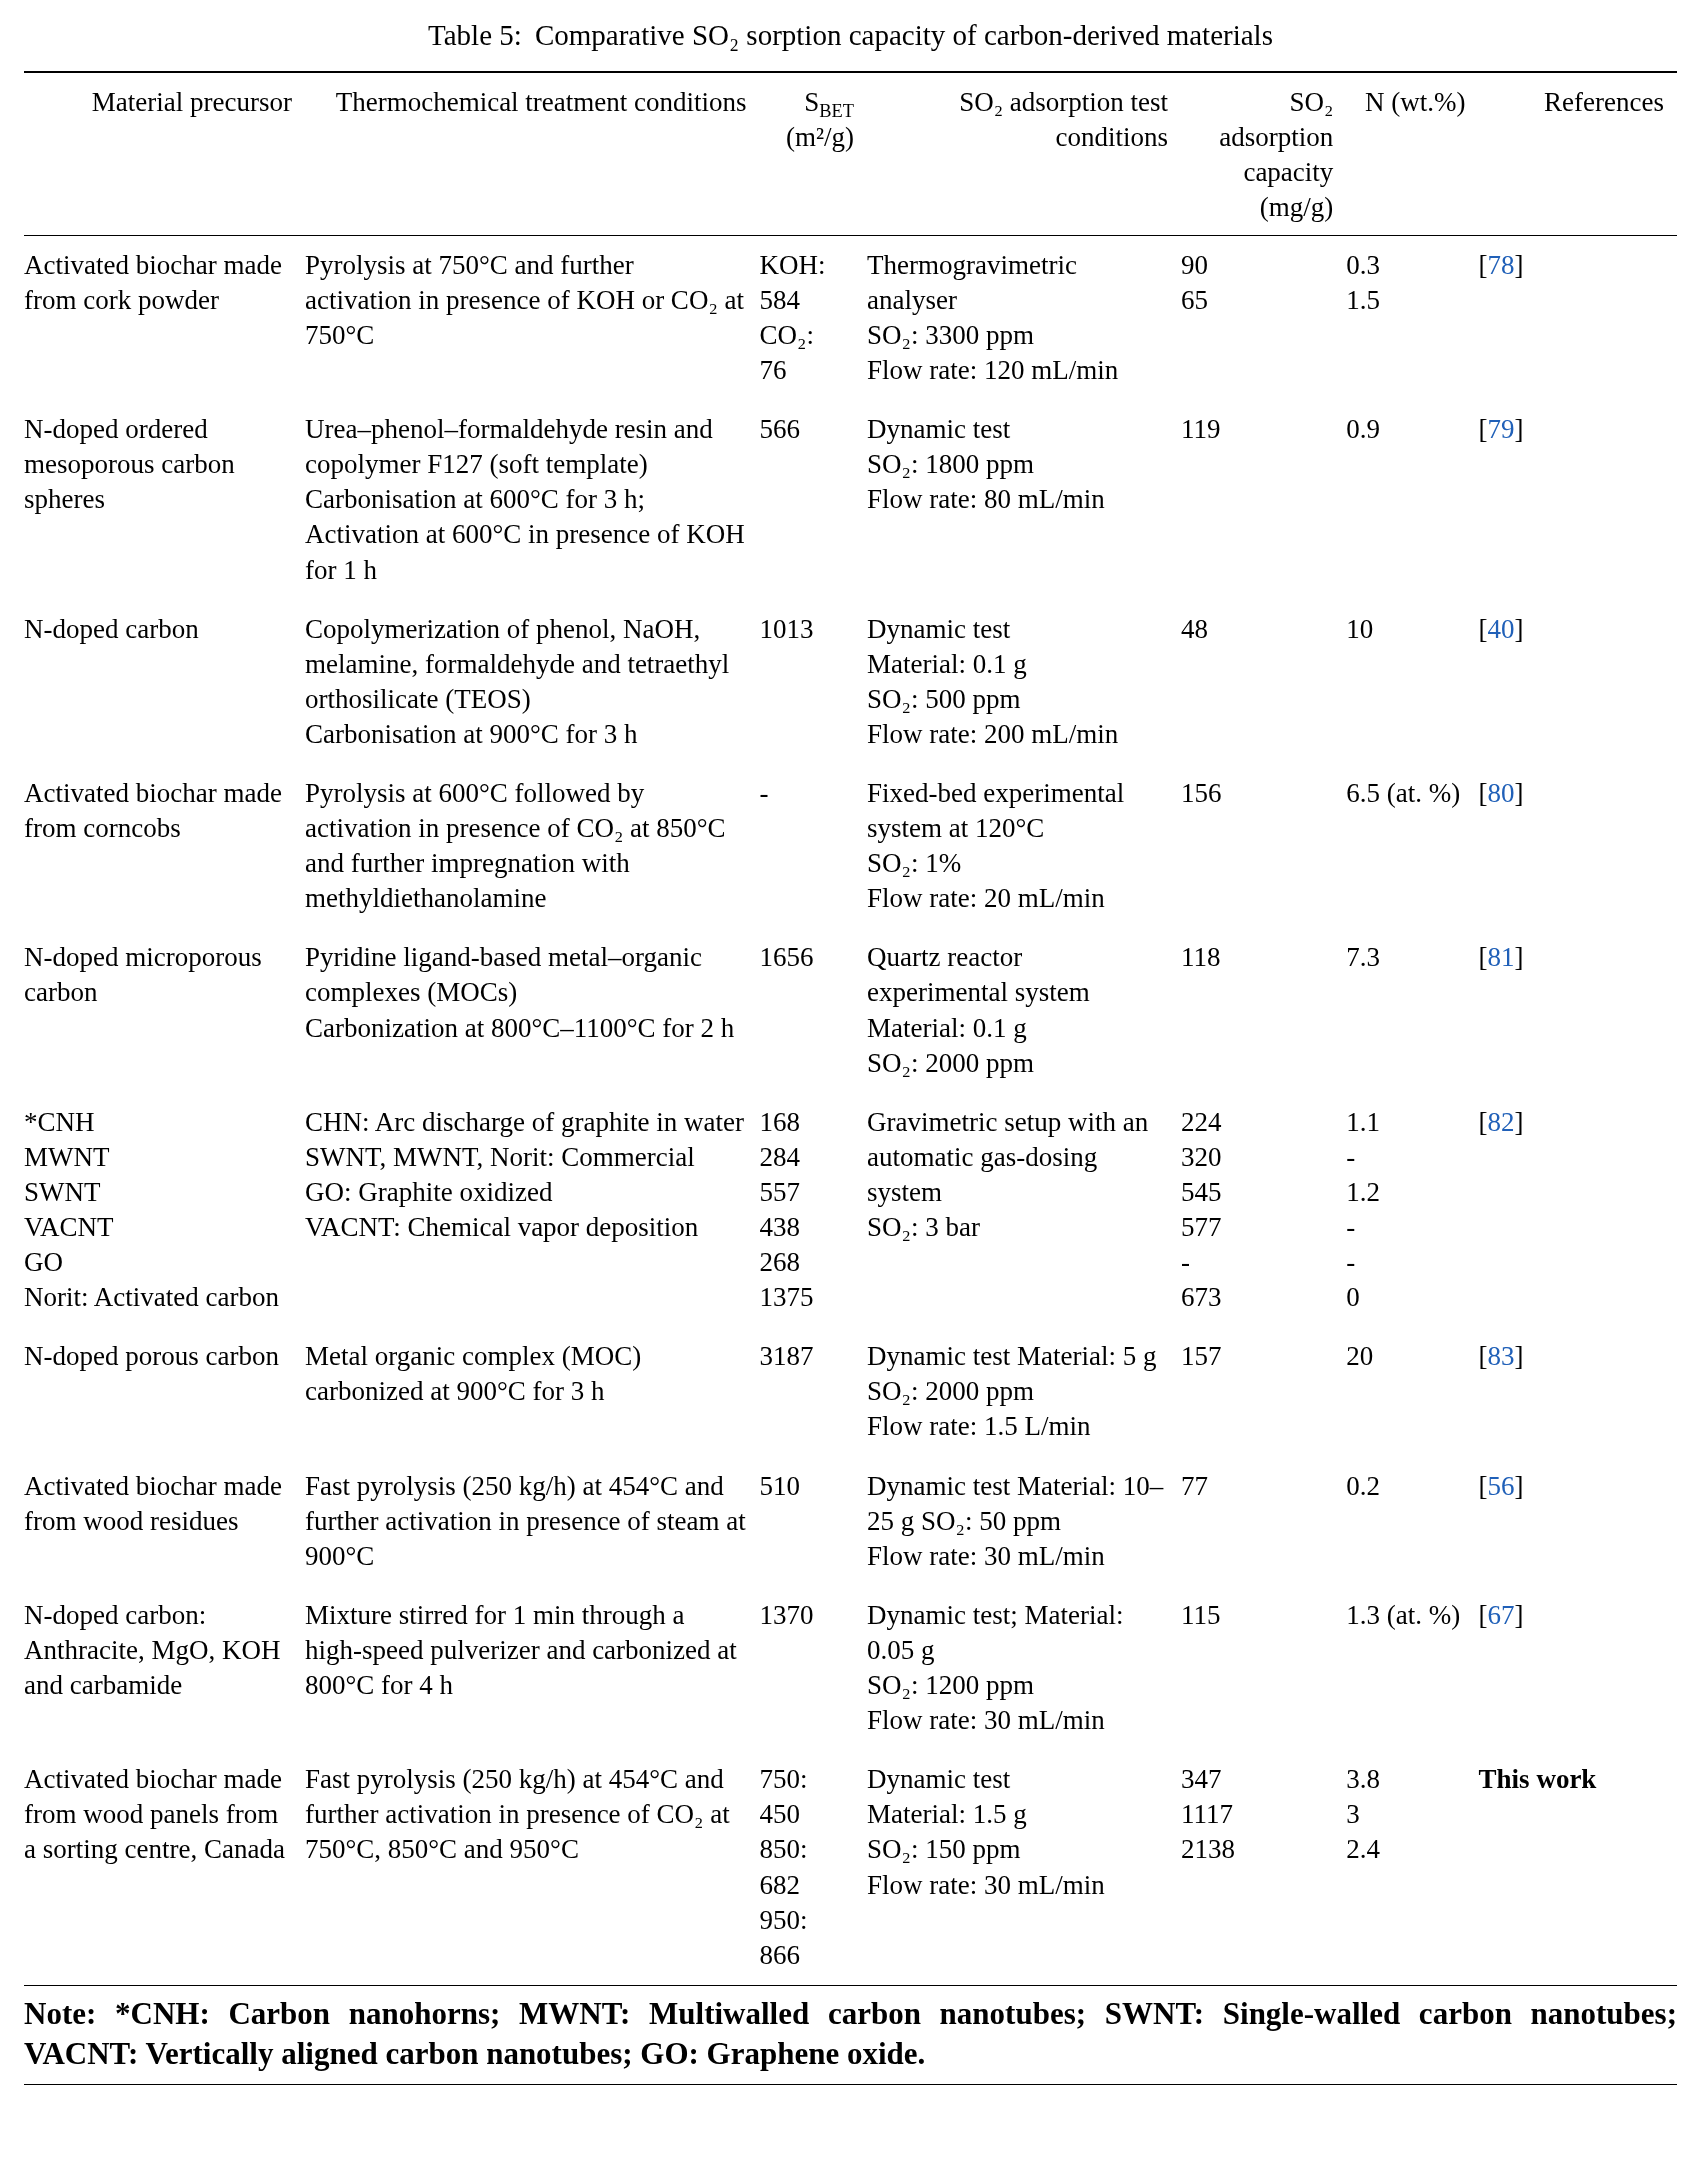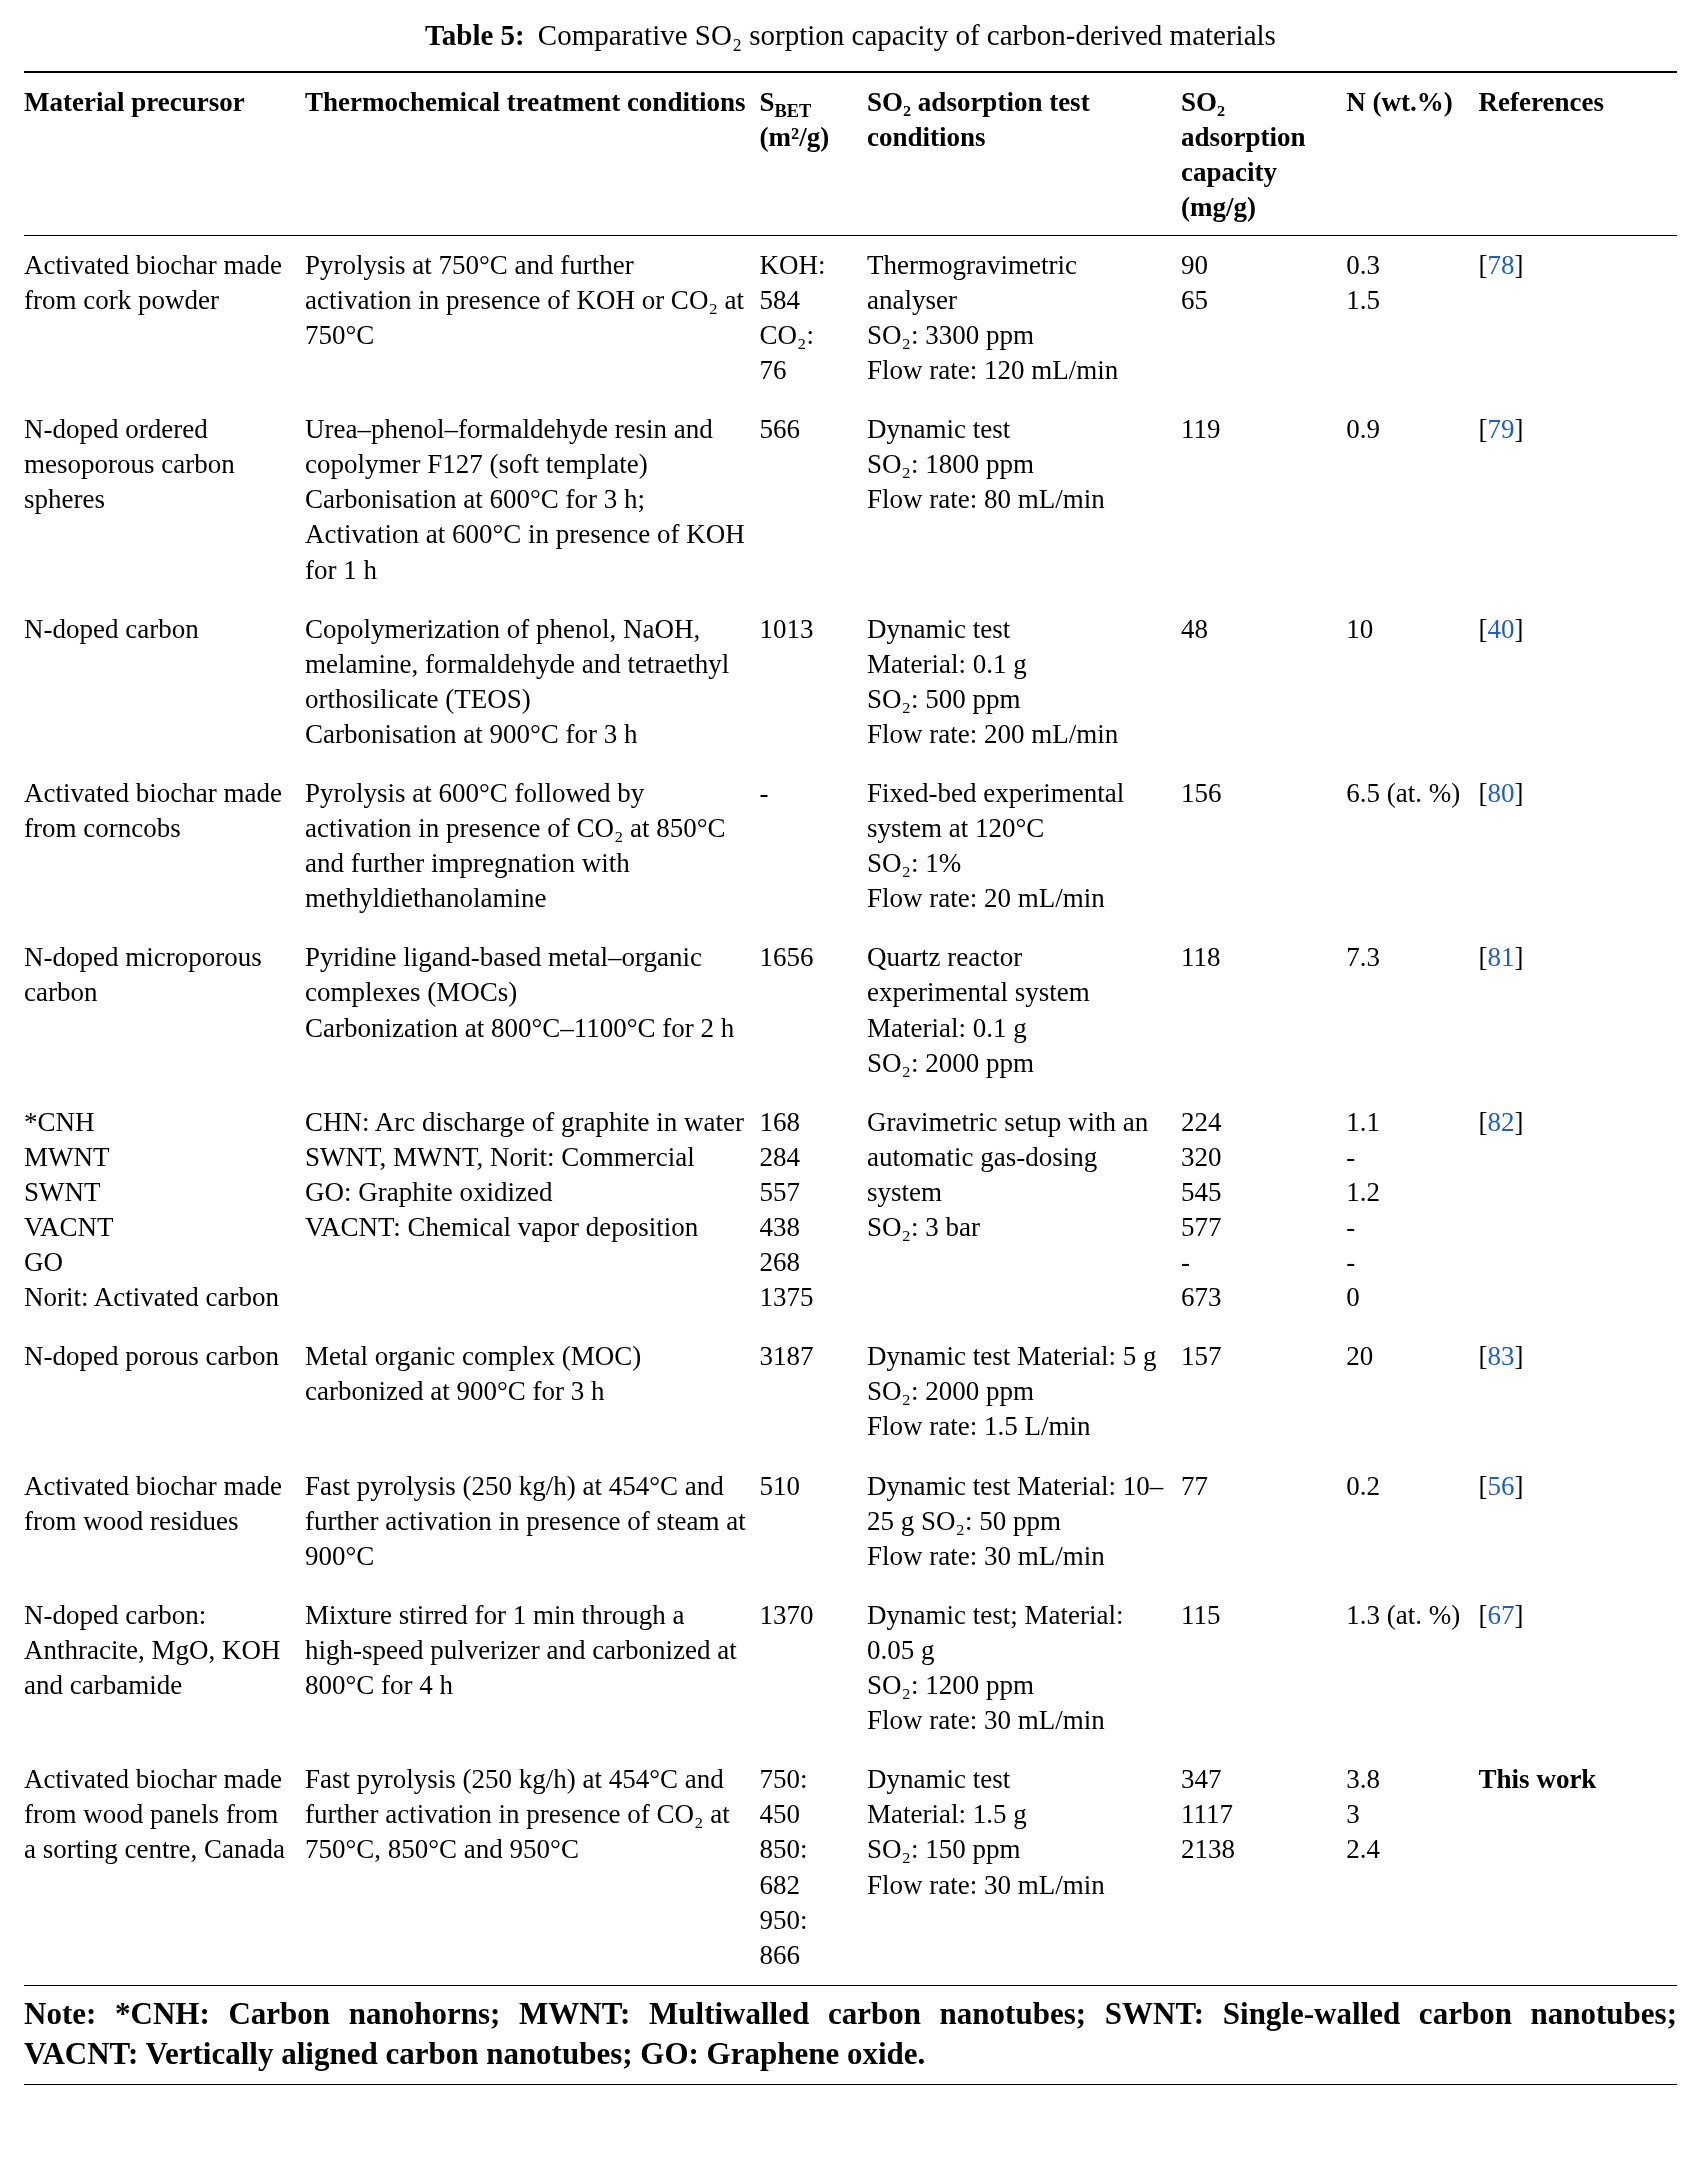--- a/index.html
+++ b/index.html
@@ -16,33 +16,33 @@
     color: #000000;
     font-size: 27px;
     line-height: 1.3;
   }
   .title {
     text-align: center;
     font-size: 29px;
     margin: 4.3px 0 16.5px 0;
   }
   .title-label {
-    font-weight: bold;
+    font-weight: normal;
     margin-right: 0.45em;
   }
   table.so2-table {
     width: 100%;
     border-collapse: collapse;
     border-top: 2.2px solid #000000;
     border-bottom: 1.7px solid #000000;
     table-layout: fixed;
   }
   thead th {
-    text-align: left;
-    font-weight: bold;
+    text-align: right;
+    font-weight: normal;
     vertical-align: top;
     padding: 11.3px 13px 9.6px 0;
     border-bottom: 1.7px solid #000000;
   }
   tbody td {
     vertical-align: top;
     padding: 12px 13px 12px 0;
   }
   td.cell {
     white-space: pre-line;

